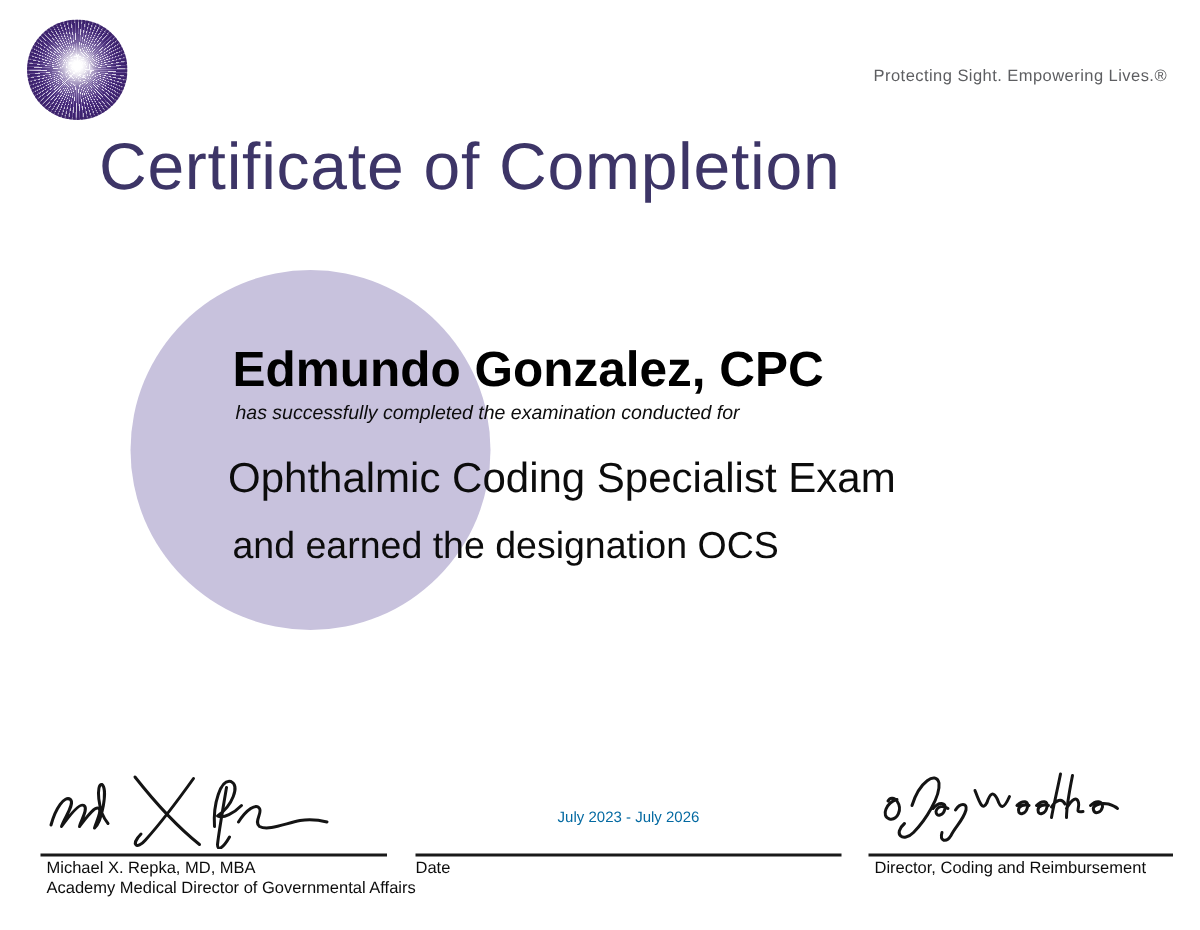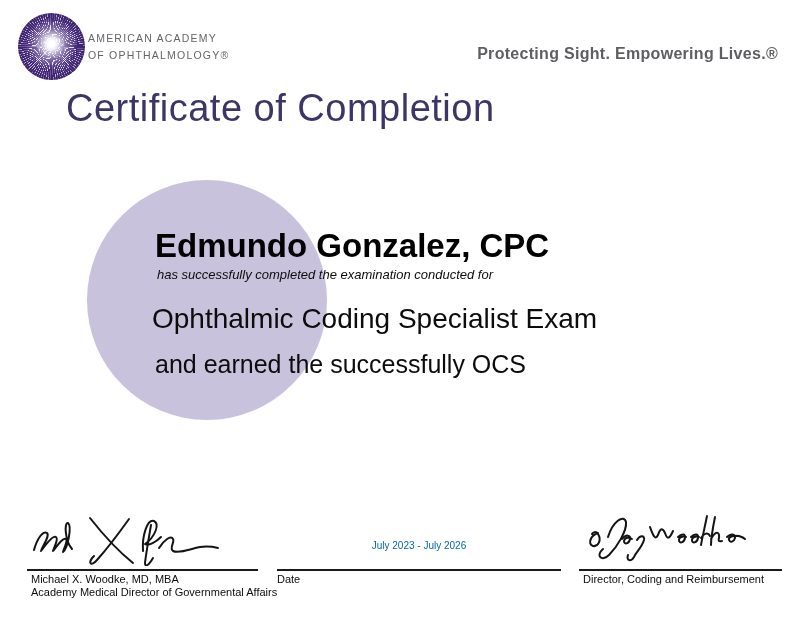--- a/index.html
+++ b/index.html
@@ -23,26 +23,26 @@
       repeating-conic-gradient(from 2deg, #45297a 0deg 2.6deg, #ece7f6 2.6deg 3.3deg, #7d64a8 3.3deg 4.4deg);
     box-shadow: inset 0 0 0 1.5px rgba(62,37,108,.55), inset 0 0 12px 4px rgba(44,22,86,.45);
   }
   .org-name{
     position:absolute;left:88px;top:30px;
     font-size:10.5px;line-height:17px;letter-spacing:1.2px;
     color:var(--gray-text);white-space:nowrap;
   }
   .tagline{
     position:absolute;right:22px;top:45px;
-    font-size:16px;letter-spacing:.3px;color:#5d5e61;white-space:nowrap;font-weight:bold;
+    font-size:11px;letter-spacing:.3px;color:#5d5e61;white-space:nowrap;
   }
   
   .cert-title{
     position:absolute;left:66px;top:87px;margin:0;
-    font-size:38px;font-weight:300;letter-spacing:.5px;
+    font-size:44px;font-weight:300;letter-spacing:.5px;
     color:var(--title-purple);white-space:nowrap;
   }
   
   .lavender-circle{
     position:absolute;left:87px;top:180px;width:240px;height:240px;border-radius:50%;
     background:var(--circle-lavender);
   }
   .body-text{position:absolute;left:0;top:0;width:720px;height:620px;pointer-events:none;}
   .recipient{
     position:absolute;left:155px;top:227px;
@@ -80,48 +80,44 @@
     position:absolute;left:277px;width:284px;top:573px;
     text-align:left;font-size:11px;color:#0c0c0c;
   }
 </style>
 </head>
 <body>
 
 <div class="page">
 
   <div class="logo-burst"></div>
-  <div class="org-name">
-    <div>AMERICAN ACADEMY</div>
-    <div>OF OPHTHALMOLOGY®</div>
-  </div>
   <div class="tagline">Protecting Sight. Empowering Lives.®</div>
 
   <h1 class="cert-title">Certificate of Completion</h1>
 
   <div class="lavender-circle"></div>
 
   <div class="body-text">
     <div class="recipient">Edmundo Gonzalez, CPC</div>
     <div class="statement">has successfully completed the examination conducted for</div>
     <div class="exam">Ophthalmic Coding Specialist Exam</div>
-    <div class="designation">and earned the successfully OCS</div>
+    <div class="designation">and earned the designation OCS</div>
   </div>
 
   <svg class="sig-svg" style="left:28px;top:506px;" width="195" height="60" viewBox="0 0 195 60" aria-hidden="true">
     <path d="M6,44 C9,33 15,24 19,27 C22,30 15,39 13,45 C18,38 25,29 28,31 C31,33 26,41 25,45 C29,40 35,31 38,33 C40,35 36,42 35,46 C40,42 44,20 40,17 C36,16 37,35 44,43"></path>
     <path d="M62,12 C73,26 90,45 105,57"></path>
     <path d="M101,13 C91,27 78,44 69,54 C63,61 59,57 66,50"></path>
     <path d="M115,45 C114,30 119,13 126,15 C132,18 127,31 117,38 C121,40 128,36 133,31"></path>
     <path d="M123,19 C121,31 118,48 117,57 C117,62 121,59 125,52"></path>
     <path d="M131,42 C136,34 143,29 145,33 C147,36 141,42 145,45 C151,48 162,43 172,41 C179,40 186,41 190,42"></path>
   </svg>
   <div class="rule rule-left"></div>
   <div class="sig-text sig-text-left">
-    <div>Michael X. Woodke, MD, MBA</div>
+    <div>Michael X. Repka, MD, MBA</div>
     <div>Academy Medical Director of Governmental Affairs</div>
   </div>
 
   <div class="date-value">July 2023 - July 2026</div>
   <div class="rule rule-center"></div>
   <div class="date-label">Date</div>
 
   <svg class="sig-svg" style="left:584px;top:504px;" width="165" height="58" viewBox="0 0 165 58" aria-hidden="true">
     <path d="M14,29 C7,31 3,40 9,42 C14,43 18,36 14,30 C12,27 9,28 8,30"></path>
     <path d="M24,33 C29,17 40,10 42,18 C43,27 33,43 25,51 C18,58 11,52 19,45"></path>

